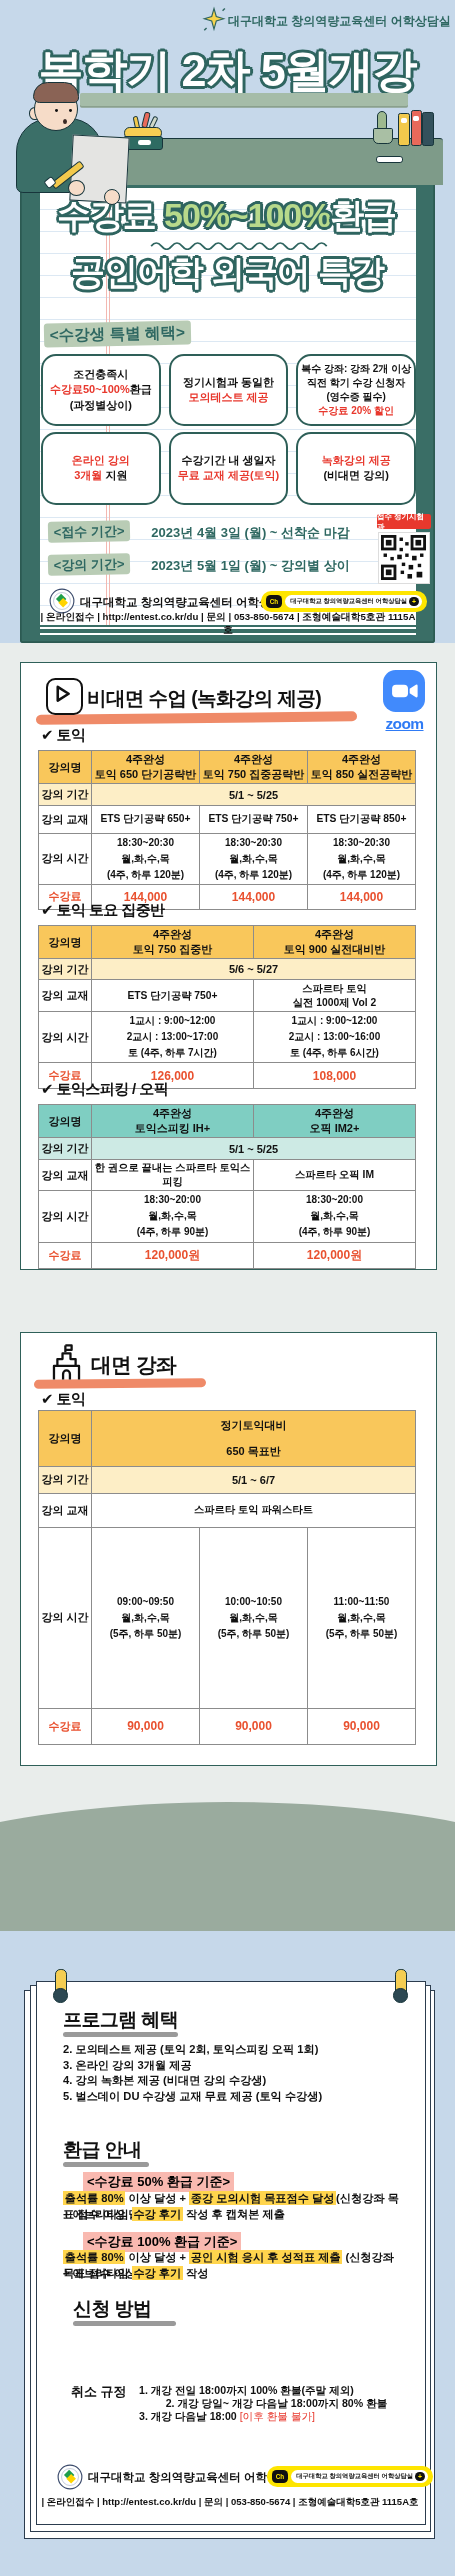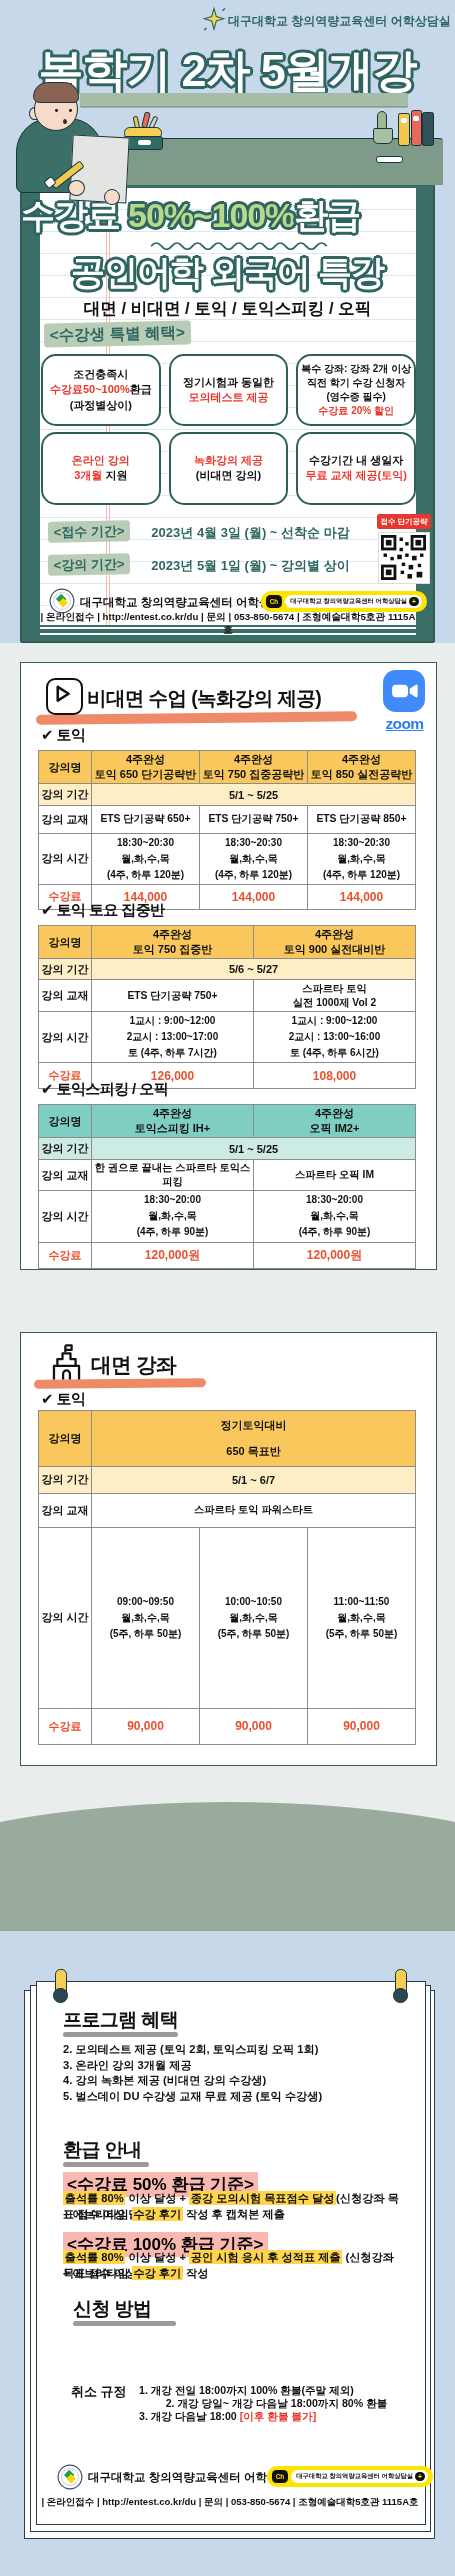--- a/index.html
+++ b/index.html
@@ -64,21 +64,21 @@
   .ctable td.feelb{color:#e9512f;font-weight:800;font-size:11px;}
   .ctable td.bighd{line-height:2.4;}
 
   .sheet{background:#fff;border:1.1px solid #2c3c4e;}
   .pinbar{background:#f5ce53;border:1.4px solid #17353b;border-radius:5.2px;}
   .pinball{background:#2c4852;border:1.4px solid #17353b;border-radius:50%;}
   .bh{font-size:19px;font-weight:900;color:#111;letter-spacing:-0.6px;}
   .bul{background:#9a9a9a;border-radius:2.9px;}
   .bitem{font-size:11.2px;font-weight:700;color:#111;line-height:15.5px;}
   .hly{background:#ffd54d;padding:0.6px 1.7px;}
-  .hlp{background:#f9b9b0;padding:1.1px 4px;font-size:17px;font-weight:900;display:inline-block;}
+  .hlp{background:#f9b9b0;padding:1.1px 4px;font-size:13px;font-weight:900;display:inline-block;margin-left:20px;}
   .redtxt{color:#e8382d;}
 
   .illus{border:1.7px solid #17353b;box-sizing:border-box;}
 </style>
 </head>
 <body>
 
 <div id="poster">
 
   <div class="abs" style="left:0;top:0;width:455px;height:643px;background:#c6d8ea;"></div>
@@ -129,30 +129,29 @@
   <div class="abs illus" style="left:68px;top:180px;width:17px;height:16px;background:#f6dcc8;border-radius:50%;z-index:9;"></div>
   <div class="abs illus" style="left:104px;top:189px;width:16px;height:16px;background:#f6dcc8;border-radius:50%;z-index:8;"></div>
 
   <div class="abs frame" style="left:20px;top:182px;width:415px;height:461px;z-index:2;"></div>
   <div class="abs note" style="left:40px;top:188px;width:376px;height:437px;z-index:2;"></div>
   <div class="abs redline" style="left:106px;top:188px;width:1.1px;height:437px;z-index:3;"></div>
   <div class="abs redline" style="left:109px;top:188px;width:1.1px;height:437px;z-index:3;"></div>
   <div class="abs" style="left:40px;top:627px;width:376px;height:2.3px;background:#fff;z-index:3;"></div>
   <div class="abs" style="left:40px;top:633px;width:376px;height:2.3px;background:#fff;z-index:3;"></div>
 
-  <div class="abs ctr outl" style="left:0;top:193px;width:381px;font-size:34px;z-index:4;">
+  <div class="abs ctr outl" style="left:0;top:193px;width:381px;font-size:34px;z-index:4;padding-left:36px;">
     <span>수강료 </span><span class="grn">50%~100%</span><span>환급</span>
   </div>
   <div class="abs" style="left:150px;top:241px;z-index:4;">
     <svg width="179" height="9.2" viewBox="0 0 312 16">
       <path d="M2 9 q9 -11 18 0 t18 0 t18 0 t18 0 t18 0 t18 0 t18 0 t18 0 t18 0 t18 0 t18 0 t18 0 t18 0 t18 0 t18 0 t18 0 t18 0" fill="none" stroke="#2f6560" stroke-width="3"></path>
     </svg>
   </div>
   <div class="abs ctr outl" style="left:0;top:250px;width:455px;font-size:34px;z-index:4;">공인어학 외국어 특강</div>
-  <div class="abs ctr" style="left:0;top:298px;width:455px;font-size:16.6px;font-weight:800;color:#111;z-index:4;">대면 / 비대면 / 토익 / 토익스피킹 / 오픽</div>
 
   <div class="abs" style="left:44px;top:322px;z-index:4;">
     <span class="sagehl periodlbl" style="font-size:15.5px;">&lt;수강생 특별 혜택&gt;</span>
   </div>
   <div class="abs" style="left:41px;top:354px;width:375px;display:grid;grid-template-columns:1fr 1fr 1fr;grid-template-rows:72px 73px;gap:5.7px 8px;z-index:4;">
     <div class="bcard">
       <div><span>조건충족시</span></div>
       <div><span class="red">수강료50~100%</span><span>환급</span></div>
       <div><span>(과정별상이)</span></div>
     </div>
@@ -164,39 +163,39 @@
       <div><span>복수 강좌: 강좌 2개 이상</span></div>
       <div><span>직전 학기 수강 신청자</span></div>
       <div><span>(영수증 필수)</span></div>
       <div><span class="red">수강료 20% 할인</span></div>
     </div>
     <div class="bcard">
       <div><span class="red">온라인 강의</span></div>
       <div><span class="red">3개월</span><span> 지원</span></div>
     </div>
     <div class="bcard">
+      <div><span>수강기간 내 생일자</span></div>
+      <div><span class="red">무료 교재 제공(토익)</span></div>
+    </div>
+    <div class="bcard">
       <div><span class="red">녹화강의 제공</span></div>
       <div><span>(비대면 강의)</span></div>
     </div>
-    <div class="bcard">
-      <div><span>수강기간 내 생일자</span></div>
-      <div><span class="red">무료 교재 제공(토익)</span></div>
-    </div>
   </div>
 
   <div class="abs" style="left:48px;top:521px;z-index:4;">
     <span class="sagehl periodlbl">&lt;접수 기간&gt;</span>
   </div>
   <div class="abs periodval ctr" style="left:130px;top:524px;width:241px;z-index:4;">2023년 4월 3일 (월) ~ 선착순 마감</div>
   <div class="abs" style="left:48px;top:554px;z-index:4;">
     <span class="sagehl periodlbl">&lt;강의 기간&gt;</span>
   </div>
   <div class="abs periodval ctr" style="left:130px;top:557px;width:241px;z-index:4;">2023년 5월 1일 (월) ~ 강의별 상이</div>
 
-  <div class="abs qrbtn" style="left:377px;top:514px;width:54px;height:15px;z-index:4;">접수 단기공략</div>
+  <div class="abs qrbtn" style="left:377px;top:514px;width:54px;height:15px;z-index:4;">접수 정기시험과</div>
   <div class="abs" style="left:378px;top:532px;width:50px;height:50px;background:#fff;border:0.6px solid #ddd;z-index:4;">
     <svg width="49" height="49" viewBox="0 0 86 86">
       <rect x="6" y="6" width="22" height="22" fill="none" stroke="#111" stroke-width="5"></rect>
         <rect x="12" y="12" width="10" height="10" fill="#111"></rect>
       <rect x="58" y="6" width="22" height="22" fill="none" stroke="#111" stroke-width="5"></rect>
         <rect x="64" y="12" width="10" height="10" fill="#111"></rect>
       <rect x="6" y="58" width="22" height="22" fill="none" stroke="#111" stroke-width="5"></rect>
         <rect x="12" y="64" width="10" height="10" fill="#111"></rect>
       <rect x="36" y="8" width="6" height="6" fill="#111"></rect>
         <rect x="46" y="16" width="6" height="6" fill="#111"></rect>
@@ -480,21 +479,21 @@
     <span>+ 에브리타임 </span><span class="hly">수강 후기</span><span> 작성</span>
   </div>
 
   <div class="abs bh" style="left:73px;top:2296px;z-index:5;">신청 방법</div>
   <div class="abs bul" style="left:73px;top:2321px;width:103px;height:5.2px;z-index:5;"></div>
 
   <div class="abs" style="left:71px;top:2383px;font-size:13px;font-weight:900;color:#111;z-index:5;">취소 규정</div>
   <div class="abs" style="left:139px;top:2384px;width:275px;z-index:5;">
     <div class="bitem" style="font-size:10.6px;line-height:13px;">1. 개강 전일 18:00까지 100% 환불(주말 제외)</div>
     <div class="bitem" style="font-size:10.6px;line-height:13px;text-align:center;">2. 개강 당일~ 개강 다음날 18:00까지 80% 환불</div>
-    <div class="bitem" style="font-size:10.6px;line-height:13px;"><span>3. 개강 다음날 18:00 </span><span class="redtxt" style="font-weight:700;margin-top:38px;">[이후 환불 불가]</span></div>
+    <div class="bitem" style="font-size:10.6px;line-height:13px;"><span>3. 개강 다음날 18:00 </span><span class="redtxt" style="font-weight:400;margin-top:38px;">[이후 환불 불가]</span></div>
   </div>
 
   <div class="abs" style="left:57px;top:2464px;width:26px;height:26px;z-index:5;">
     <svg width="26" height="26" viewBox="0 0 46 46">
       <circle cx="23" cy="23" r="21" fill="#fff" stroke="#3a4a6b" stroke-width="2"></circle>
       <circle cx="23" cy="23" r="15" fill="none" stroke="#9aa7c0" stroke-width="1"></circle>
       <rect x="15" y="13" width="13" height="13" fill="#1f9e4b" transform="rotate(45 21.5 19.5)"></rect>
       <rect x="19" y="20" width="12" height="12" fill="#ffd400" transform="rotate(45 25 26)"></rect>
     </svg>
   </div>

